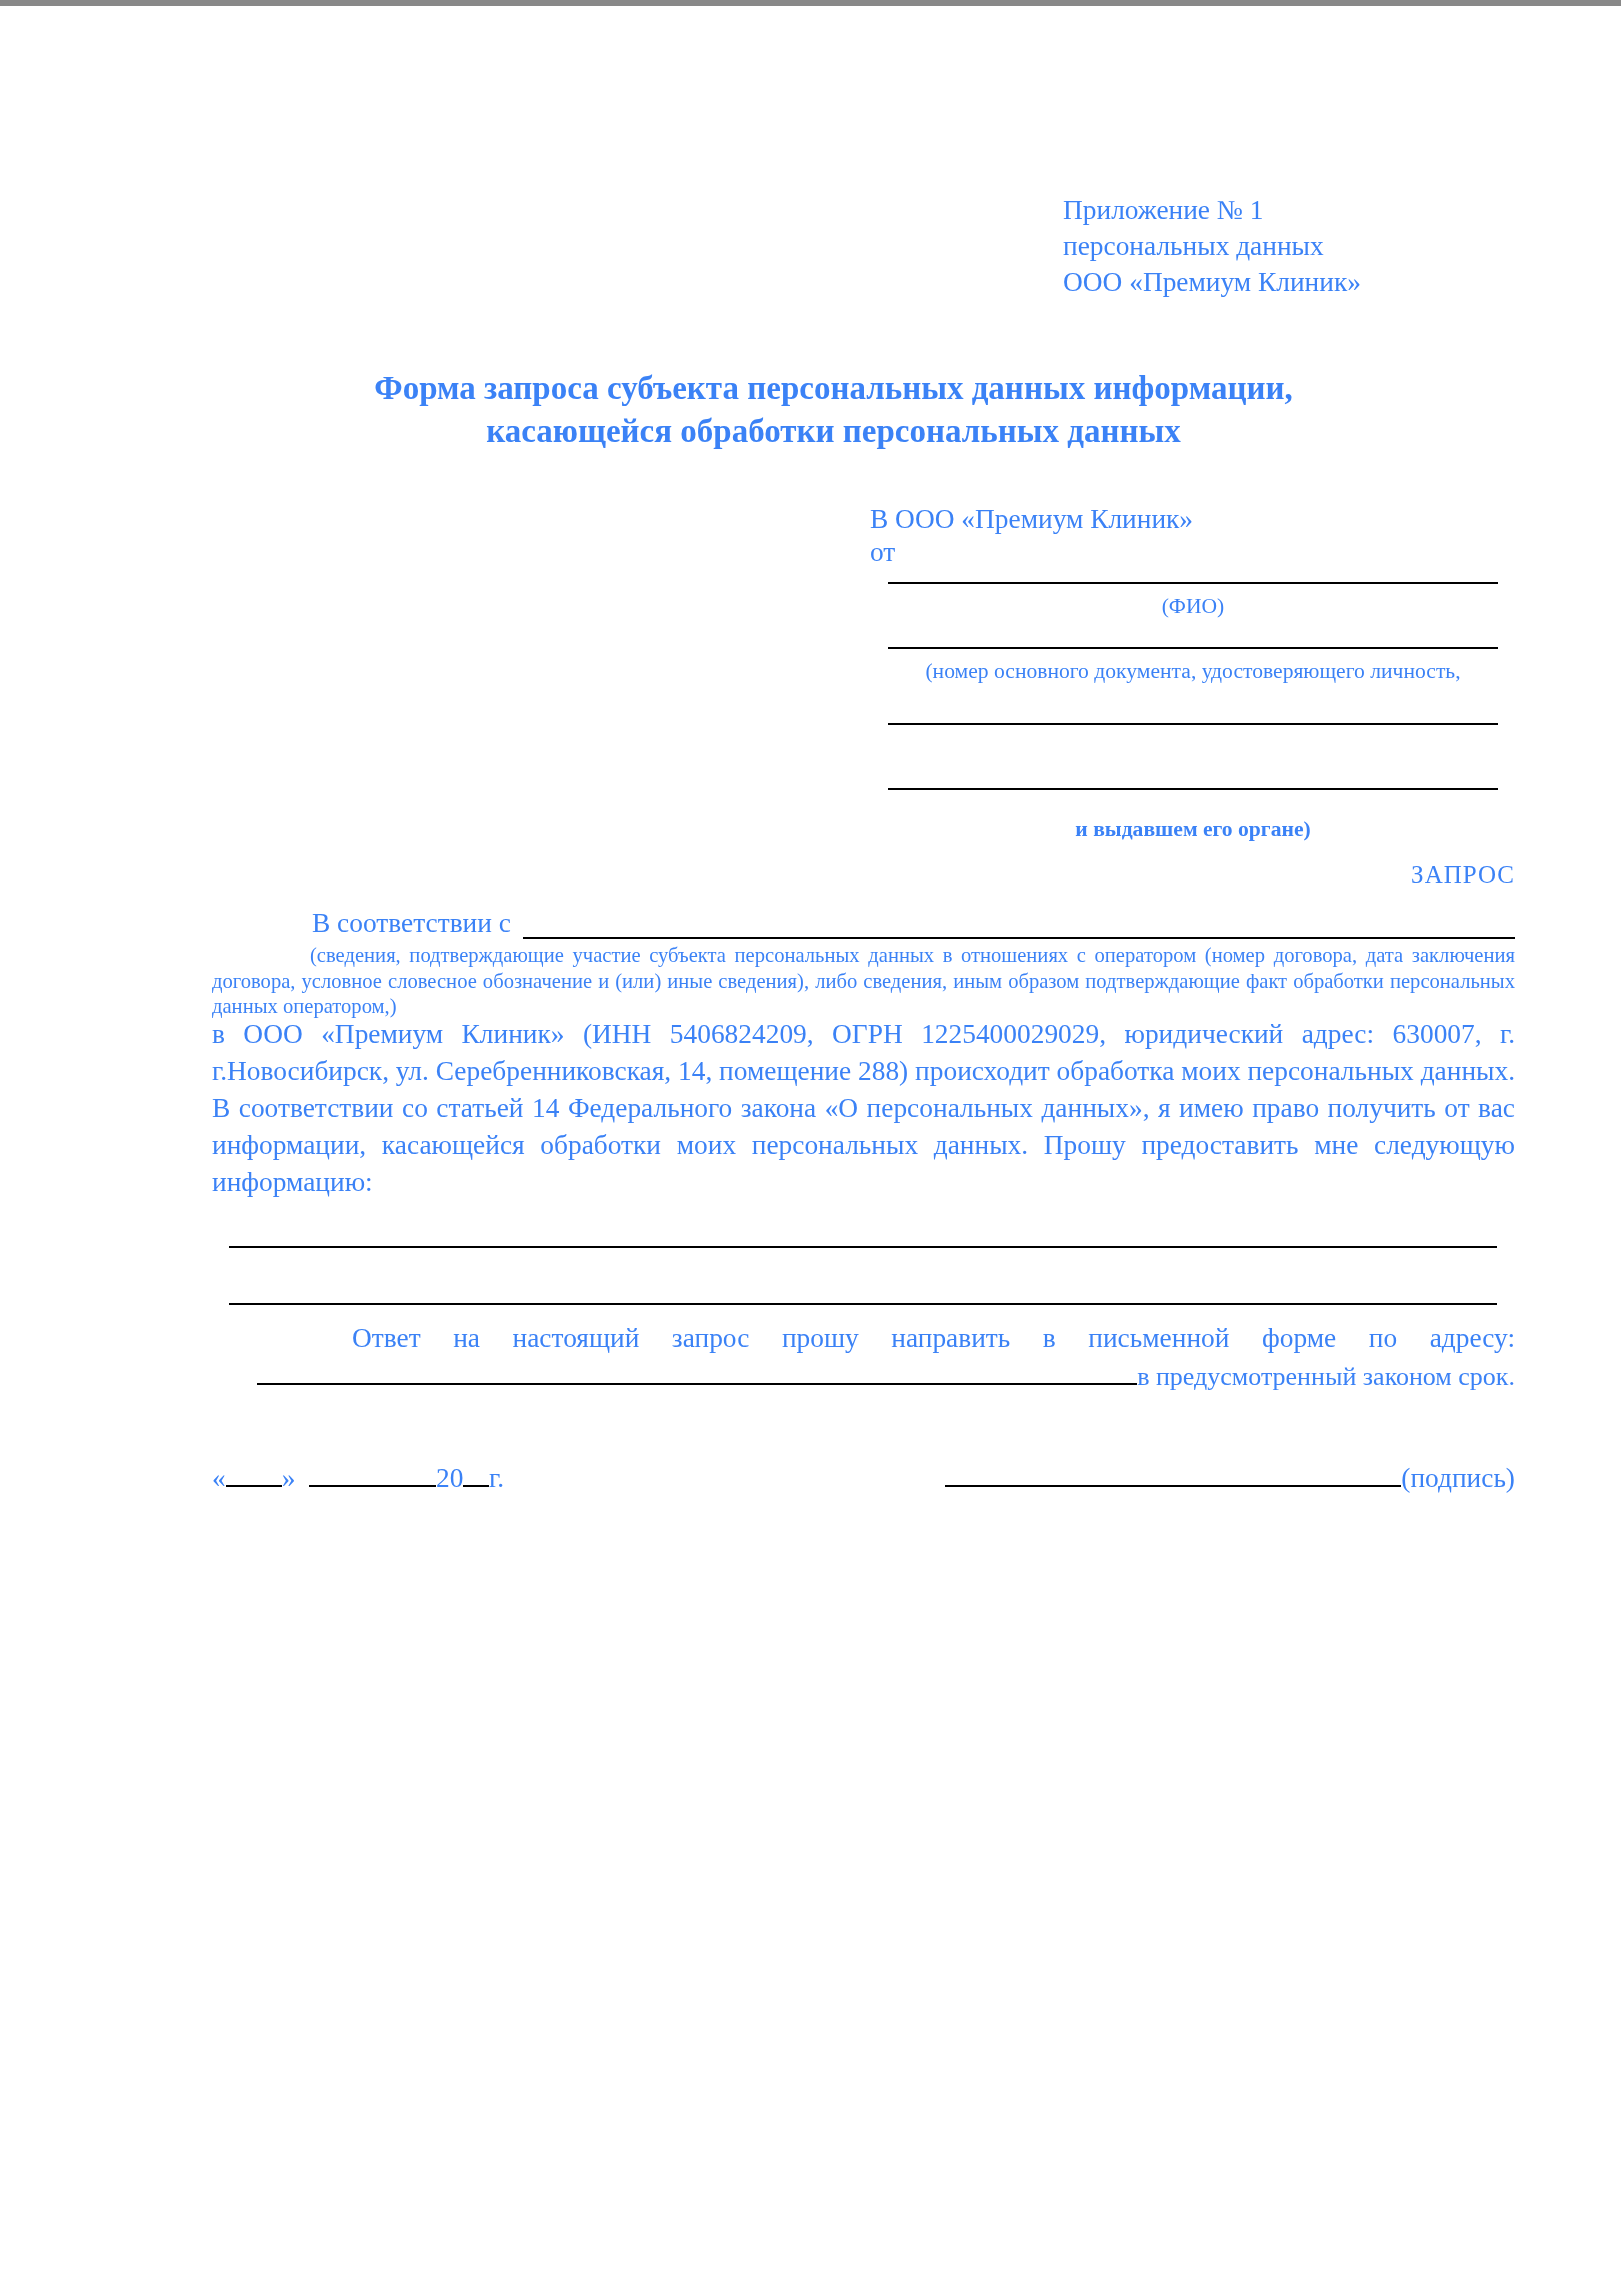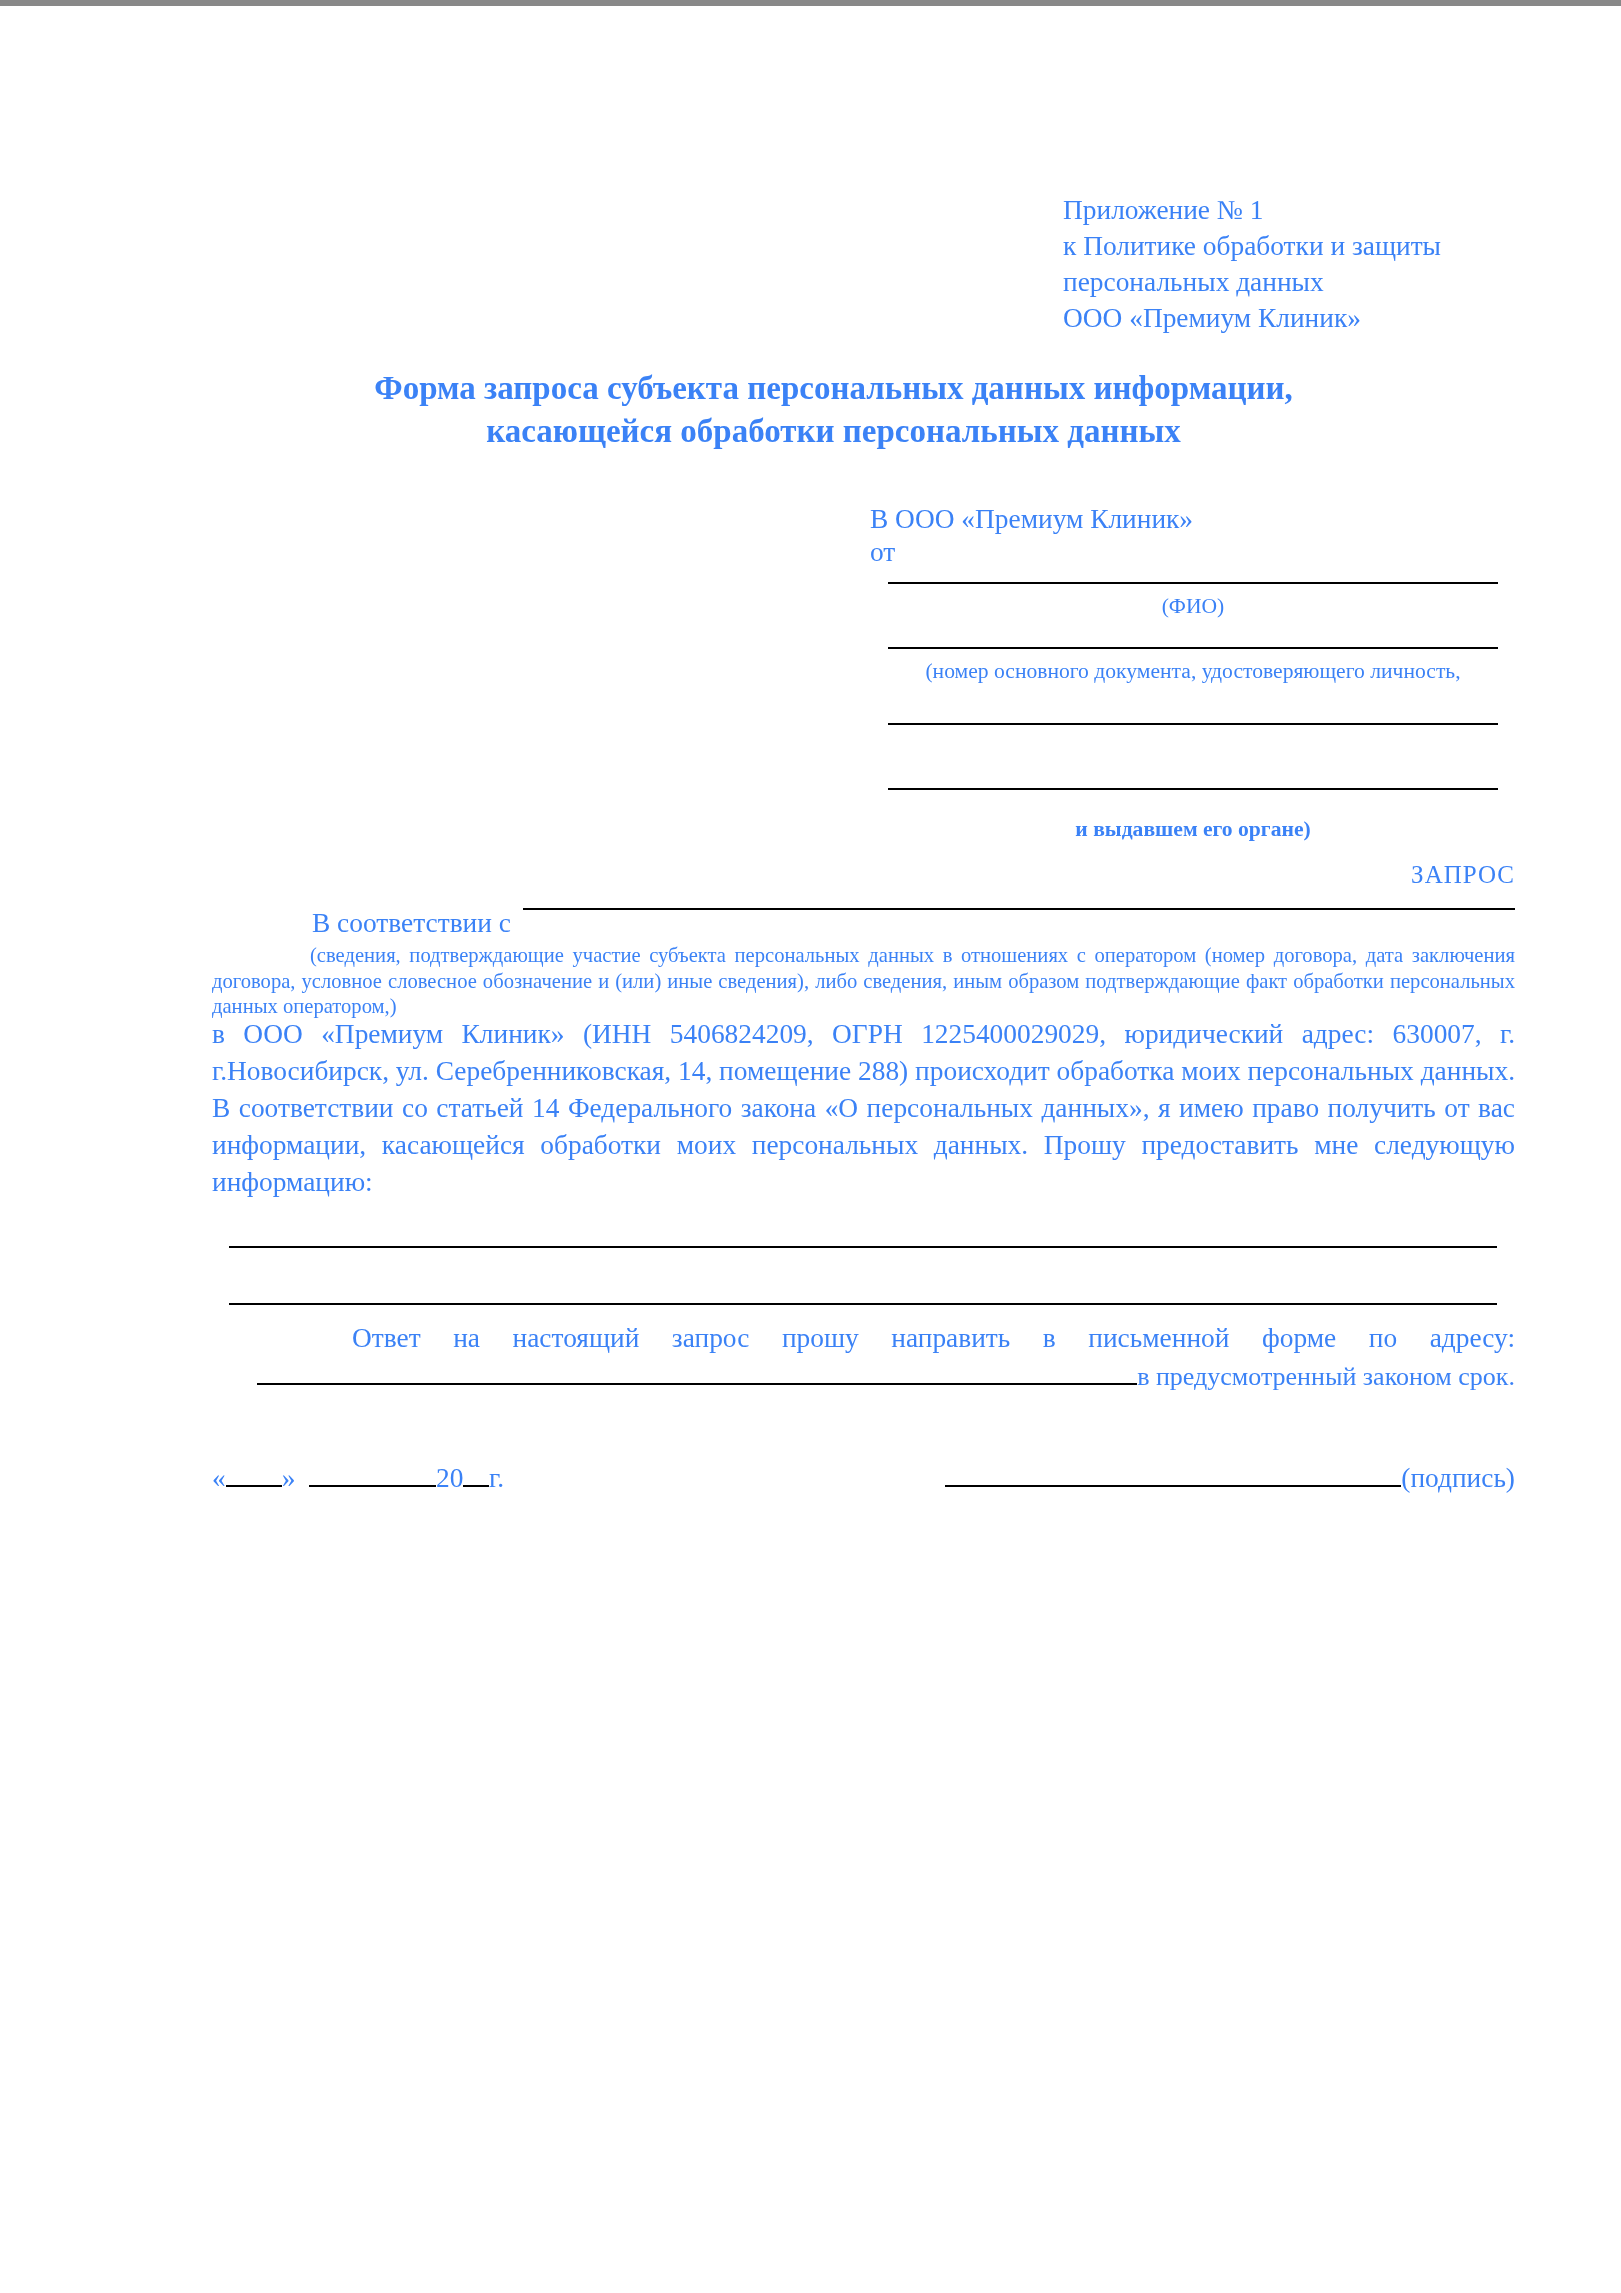--- a/index.html
+++ b/index.html
@@ -34,21 +34,21 @@
     position:absolute; left:888px; width:610px;
     font-size:21.6px; line-height:25.5px; text-align:center;
   }
   
   .req-heading {
     position:absolute; left:212px; top:855px; width:1303px;
     font-size:25px; text-align:right; letter-spacing:1px;
   }
   .basis-row {
     position:absolute; left:212px; top:902px; width:1303px;
-    display:flex; align-items:flex-start; font-size:27.4px;
+    display:flex; align-items:flex-end; font-size:27.4px;
   }
   .basis-row .label { white-space:nowrap; padding-left:100px; margin-right:11.8px; }
   .fill-line { flex:1 1 auto; border-bottom:2.9px solid #000; min-width:39px; }
   .footnote {
     position:absolute; left:212px; top:937px; width:1303px;
     font-size:20.6px; line-height:25.5px;
     text-align:justify; text-indent:98px;
   }
   .body-par {
     position:absolute; left:212px; top:1010px; width:1303px;
@@ -82,21 +82,20 @@
   .group { display:inline-flex; align-items:baseline; white-space:nowrap; }
   .sp14 { display:inline-block; width:13.7px; }
 </style>
 </head>
 <body>
 
 <div class="page">
 
   <div class="appendix">
     <div>Приложение № 1</div>
-    <div>к Политике обработки и защиты</div>
     <div>персональных данных</div>
     <div>ООО «Премиум Клиник»</div>
   </div>
 
   <div class="doc-title">Форма запроса субъекта персональных данных информации,
 касающейся обработки персональных данных</div>
 
   <div class="addr-to">В ООО «Премиум Клиник»</div>
   <div class="addr-from">от</div>
 

